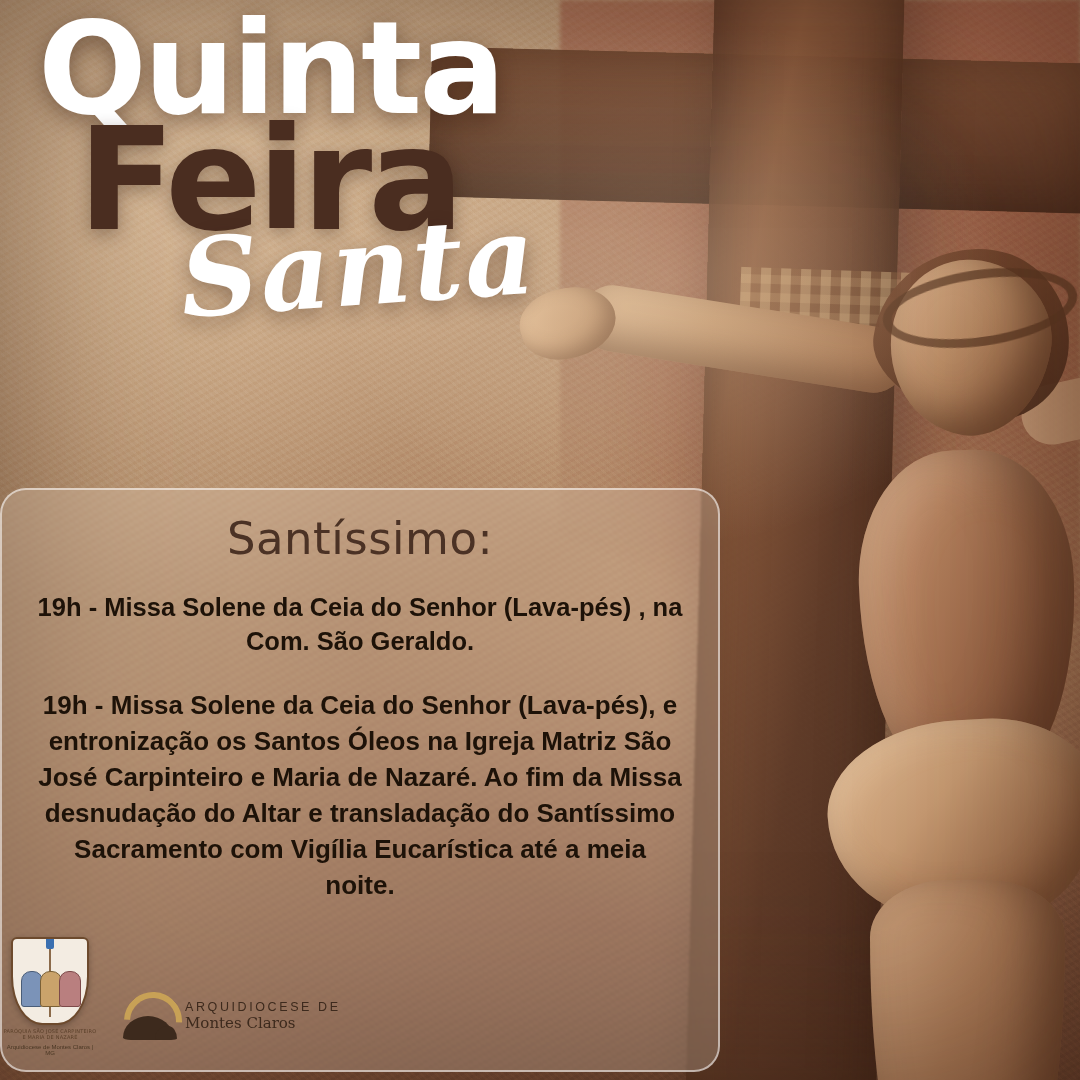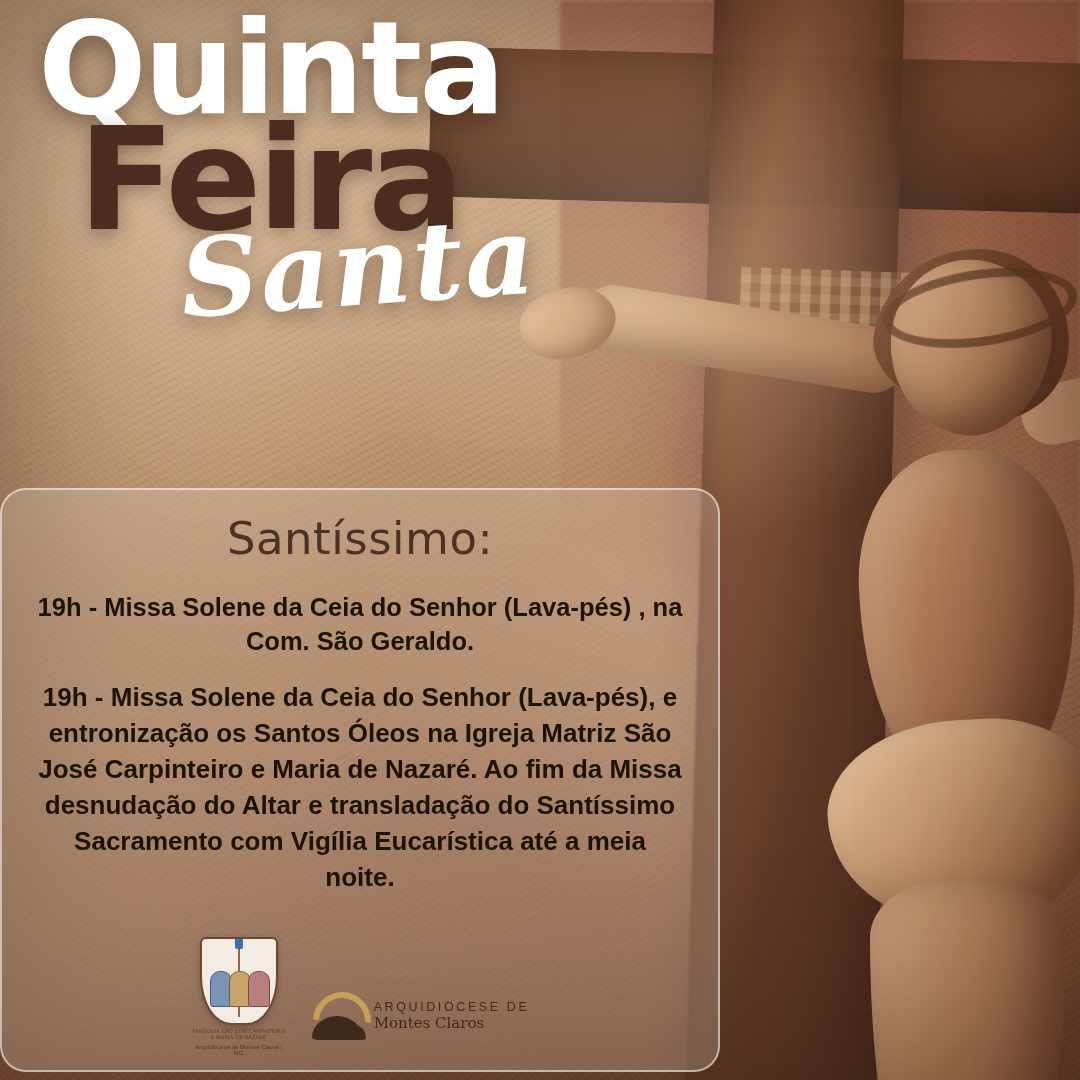--- a/index.html
+++ b/index.html
@@ -232,28 +232,27 @@
     letter-spacing: .5px;
   }
   .sched {
     margin: 26px 34px 0 34px;
     text-align: center;
     color: #1d1208;
     font-weight: 700;
     font-size: 25.5px;
     line-height: 1.32;
   }
-  .sched.second { margin-top: 22px; font-size: 26px; line-height: 1.38; }
+  .sched.second { margin-top: 30px; font-size: 26px; line-height: 1.38; }
 
   
   .logos {
     position: absolute;
     left: 0; right: 0; bottom: 14px;
     display: flex;
-    justify-content: center;
     align-items: flex-end;
     gap: 22px;
   }
   .crest { width: 96px; text-align: center; }
   .crest-shield {
     position: relative;
     width: 74px; height: 84px;
     margin: 0 auto;
     background: #f3ece2;
     border: 2px solid #6d4a2d;

